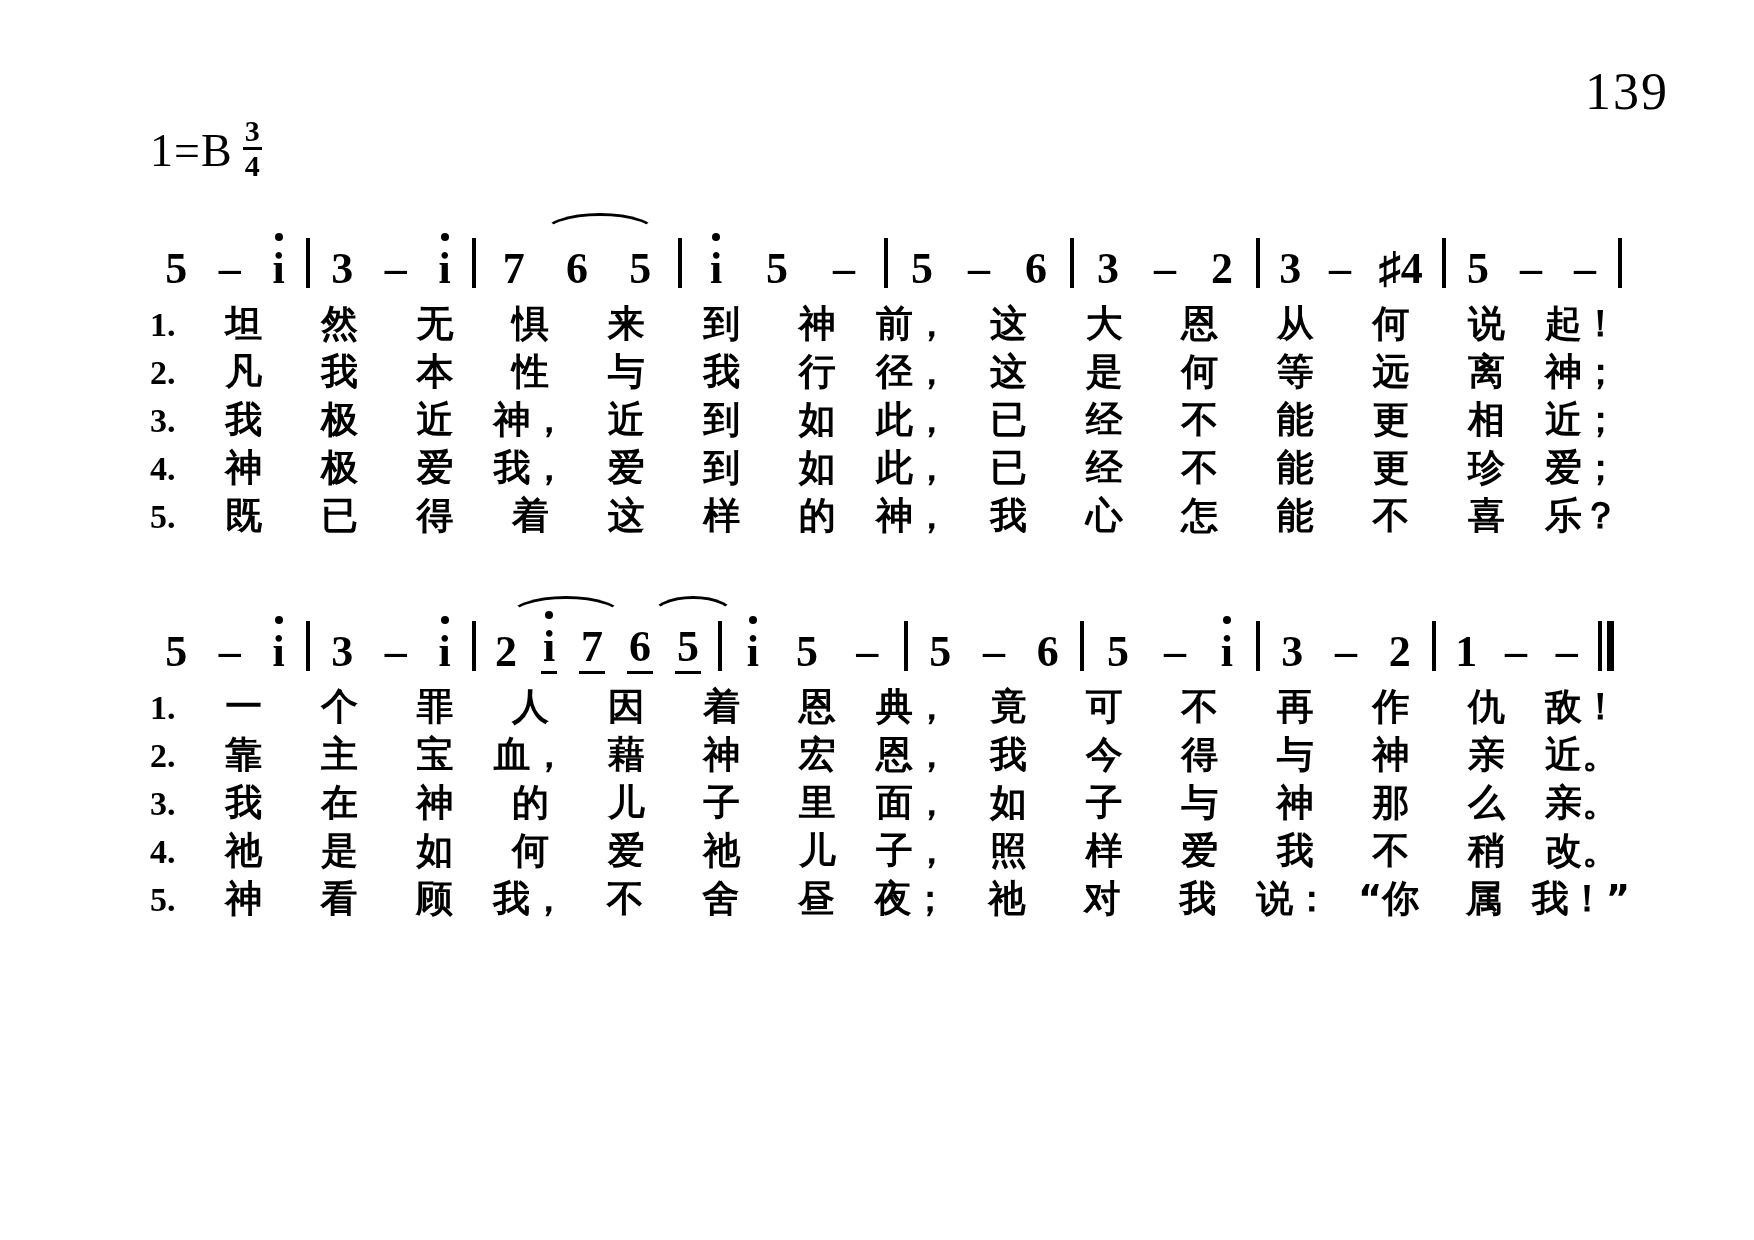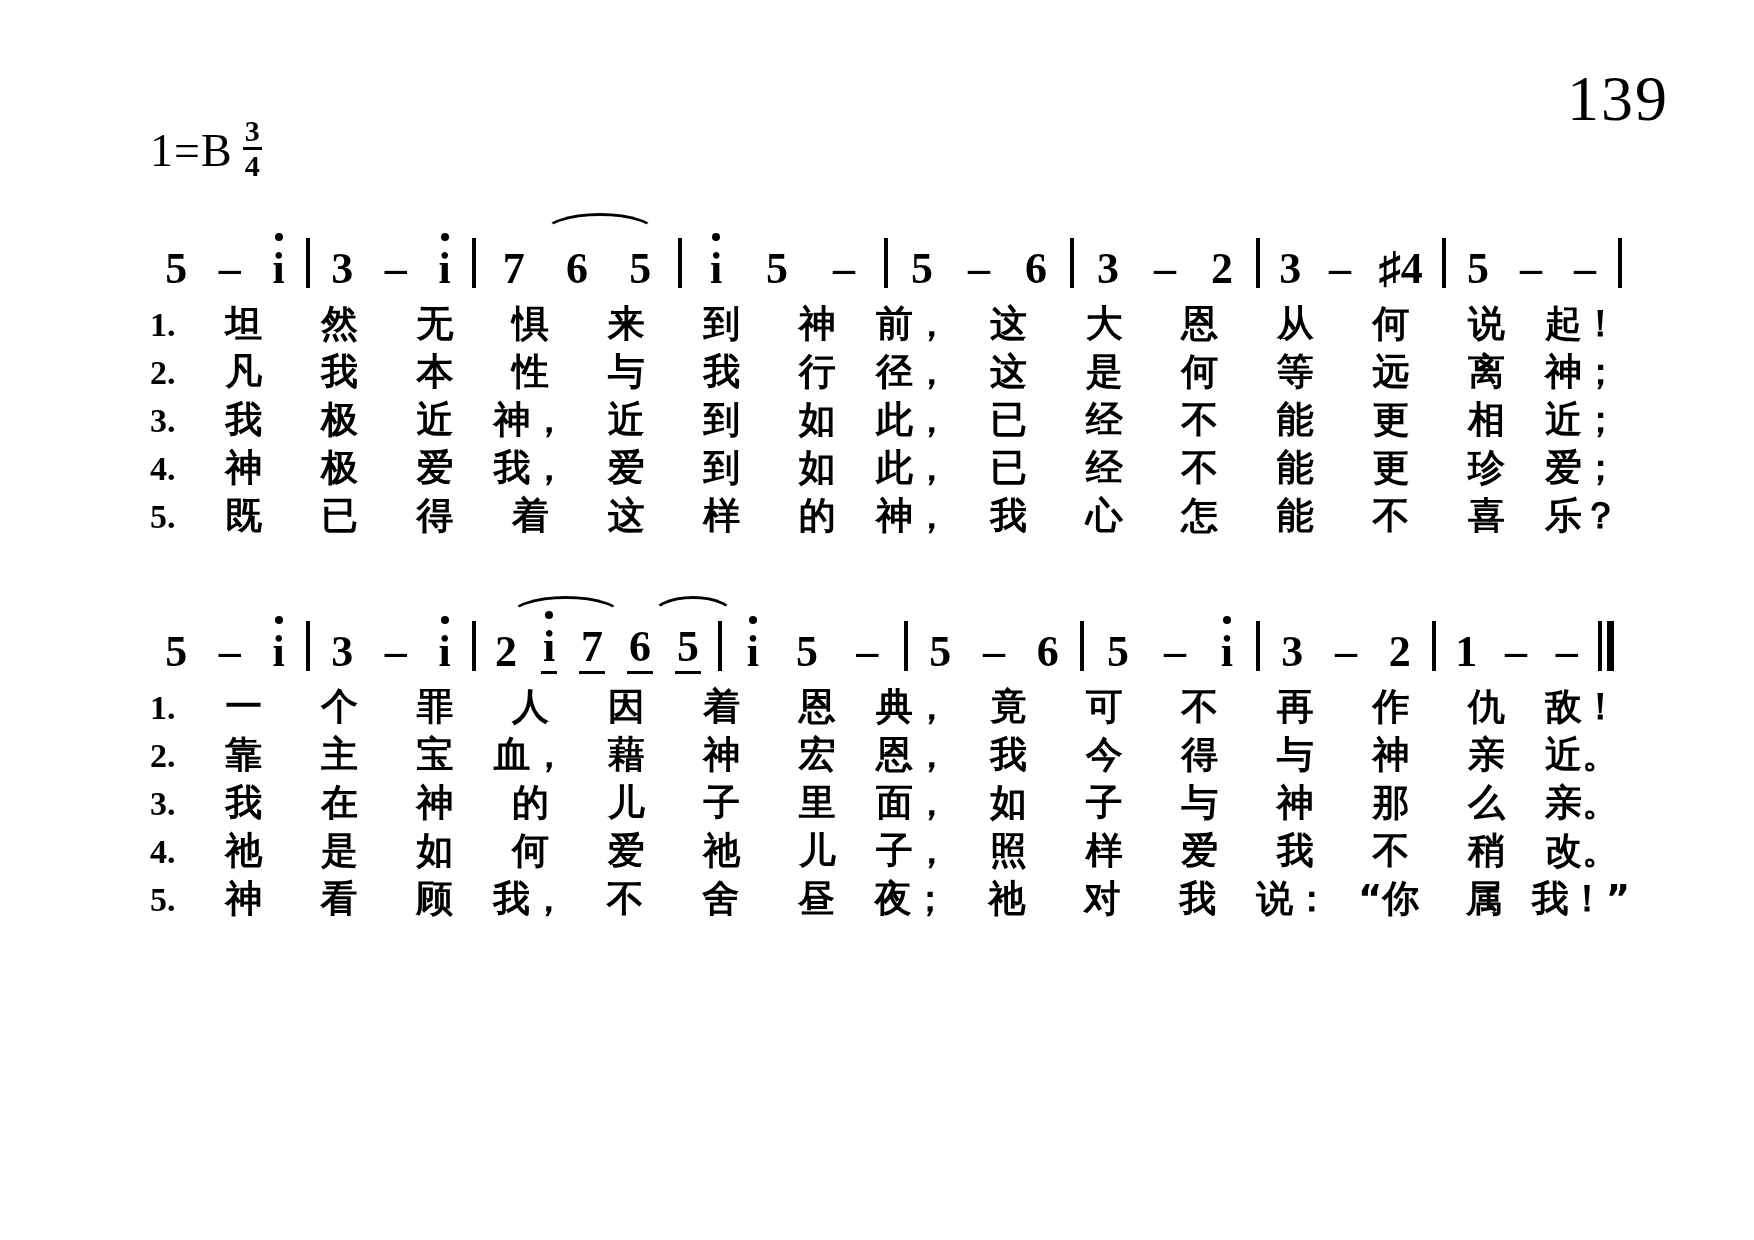--- a/index.html
+++ b/index.html
@@ -63,21 +63,21 @@
     font-family: "DejaVu Sans", sans-serif;
     font-size: 62px;
     font-weight: 700;
     letter-spacing: 4px;
   }
   .song-number {
     position: absolute;
     right: 85px;
     top: 62px;
     font-family: "Liberation Serif", serif;
-    font-size: 64px;
+    font-size: 52px;
     font-weight: 400;
     letter-spacing: 2px;
   }
 
   
   .system {
     position: absolute;
     left: 150px;
     width: 1480px;
   }

